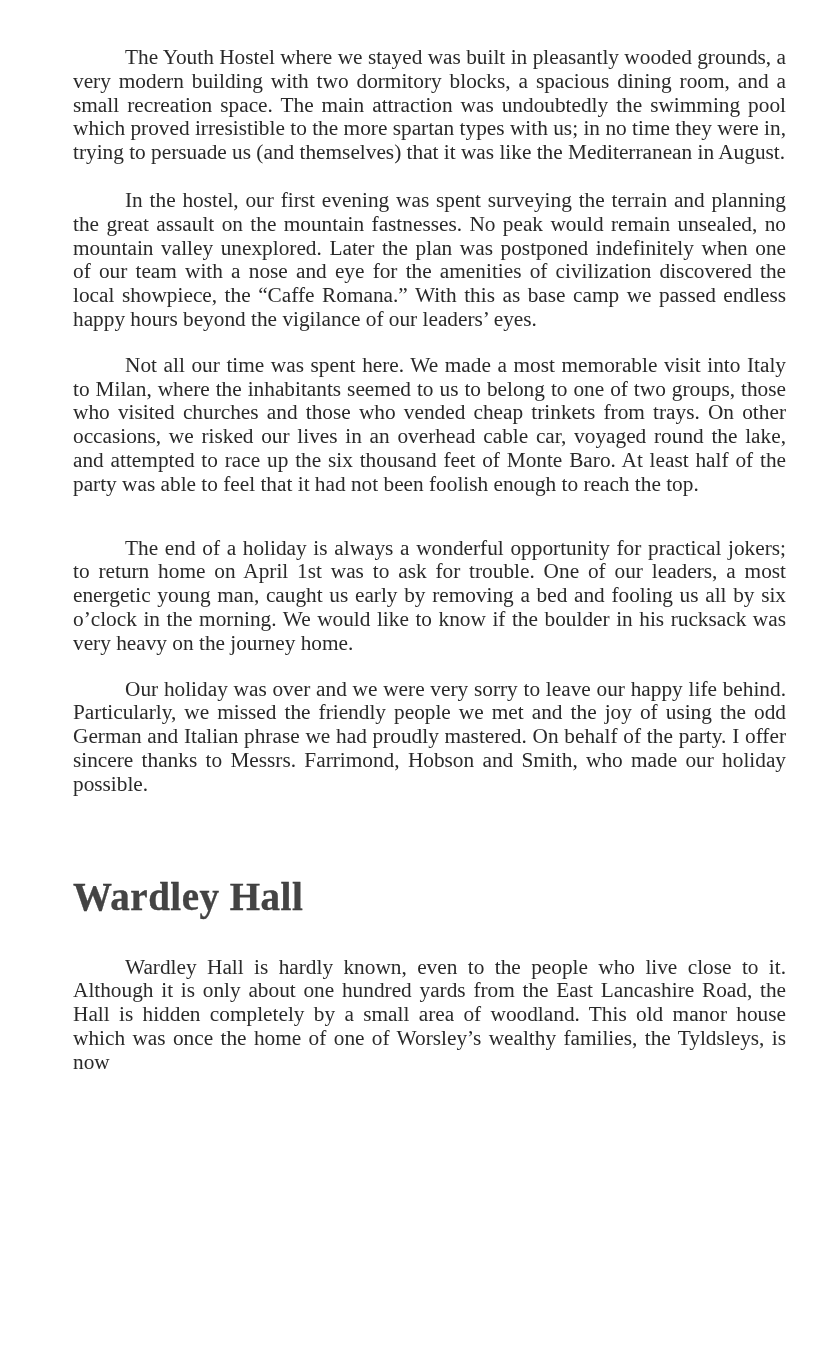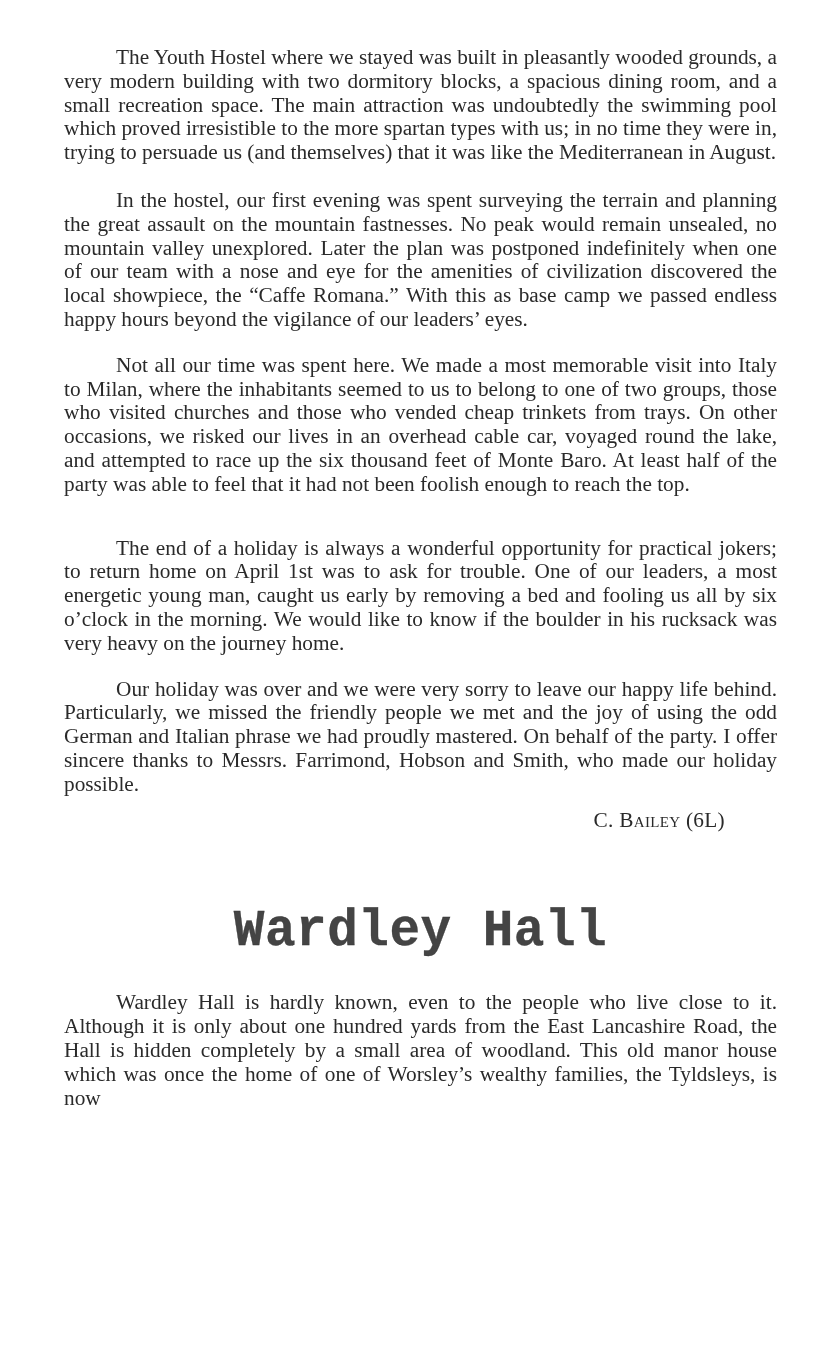--- a/index.html
+++ b/index.html
@@ -1,57 +1,56 @@
 <!DOCTYPE html>
 <html><head>
 <meta charset="utf-8">
 <style>
   html, body { margin: 0; padding: 0; background: #ffffff; }
   body { width: 825px; height: 1355px; position: relative; overflow: hidden; }
   .page {
-    position: absolute; left: 64px; top: 46px; width: 713px;
+    position: absolute; left: 73px; top: 46px; width: 713px;
     font-family: "Liberation Serif", "DejaVu Serif", serif;
     font-size: 21.3px; line-height: 23.8px; color: #2a2a2a;
   }
   .para { margin: 0; text-align: justify; text-indent: 52px; hyphens: none; }
   .p1 { margin-bottom: 24px; }
   .p2 { margin-bottom: 22px; }
   .p3 { margin-bottom: 10px; }
   .p4 { margin-bottom: 22px; margin-top: 40px; }
   .p5 { margin-bottom: 12px; }
   .signature {
     text-align: right; margin-top: 2px; padding-right: 52px;
     letter-spacing: 0.3px;
   }
   .signature .sc { font-variant: small-caps; }
   .heading {
-    margin: 76px 0 0 0; text-align: center;
-    font-family: Liberation Mono, monospace;
-    font-size: 51px; font-weight: bold; color: #444;
+    margin: 76px 0 0 0; text-align: left;
+    font-family: Liberation Serif, serif;
+    font-size: 39px; font-weight: bold; color: #444;
     letter-spacing: 0.5px; line-height: 48px;
     -webkit-text-stroke: 0.3px #333;
   }
   .p6 { margin-top: 35px; }
   .page-number {
     position: absolute; left: 65px; top: 1362px;
     font-family: "DejaVu Sans", "Liberation Sans", sans-serif;
     font-size: 15px; font-weight: bold; color: #2a2a2a;
   }
 </style>
 </head>
 <body>
 
 <div class="page">
   <section>
     <p class="para p1">The Youth Hostel where we stayed was built in pleasantly wooded grounds, a very modern building with two dormitory blocks, a spacious dining room, and a small recreation space.  The main attraction was undoubtedly the swimming pool which proved irresistible to the more spartan types with us; in no time they were in, trying to persuade us (and themselves) that it was like the Mediterranean in August.</p>
     <p class="para p2">In the hostel, our first evening was spent surveying the terrain and planning the great assault on the mountain fastnesses.  No peak would remain unsealed, no mountain valley unexplored. Later the plan was postponed indefinitely when one of our team with a nose and eye for the amenities of civilization discovered the local showpiece, the “Caffe Romana.”  With this as base camp we passed endless happy hours beyond the vigilance of our leaders’ eyes.</p>
     <p class="para p3">Not all our time was spent here.  We made a most memorable visit into Italy to Milan, where the inhabitants seemed to us to belong to one of two groups, those who visited churches and those who vended cheap trinkets from trays.  On other occasions, we risked our lives in an overhead cable car, voyaged round the lake, and attempted to race up the six thousand feet of Monte Baro.  At least half of the party was able to feel that it had not been foolish enough to reach the top.</p>
     <p class="para p4">The end of a holiday is always a wonderful opportunity for practical jokers; to return home on April 1st was to ask for trouble. One of our leaders, a most energetic young man, caught us early by removing a bed and fooling us all by six o’clock in the morning. We would like to know if the boulder in his rucksack was very heavy on the journey home.</p>
     <p class="para p5">Our holiday was over and we were very sorry to leave our happy life behind.  Particularly, we missed the friendly people we met and the joy of using the odd German and Italian phrase we had proudly mastered.  On behalf of the party.  I offer sincere thanks to Messrs. Farrimond, Hobson and Smith, who made our holiday possible.</p>
-    <div class="signature"><span>C. </span><span class="sc">Bailey</span><span> (6L)</span></div>
   </section>
 
   <section>
     <h1 class="heading">Wardley Hall</h1>
     <p class="para p6">Wardley Hall is hardly known, even to the people who live close to it.  Although it is only about one hundred yards from the East Lancashire Road, the Hall is hidden completely by a small area of woodland.  This old manor house which was once the home of one of Worsley’s wealthy families, the Tyldsleys, is now</p>
   </section>
 </div>
 
 <div class="page-number">20</div>
 

